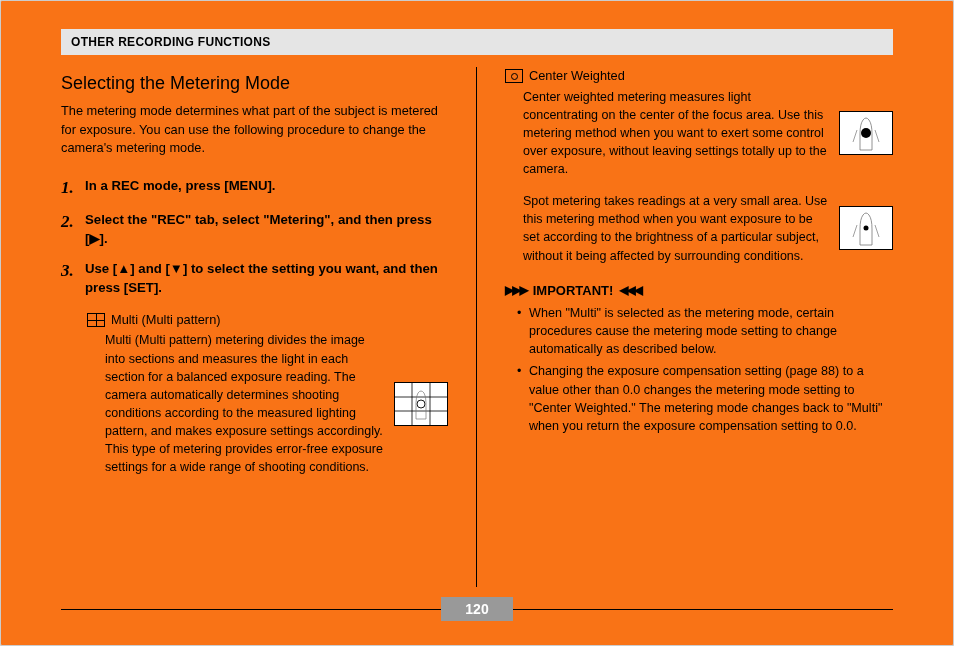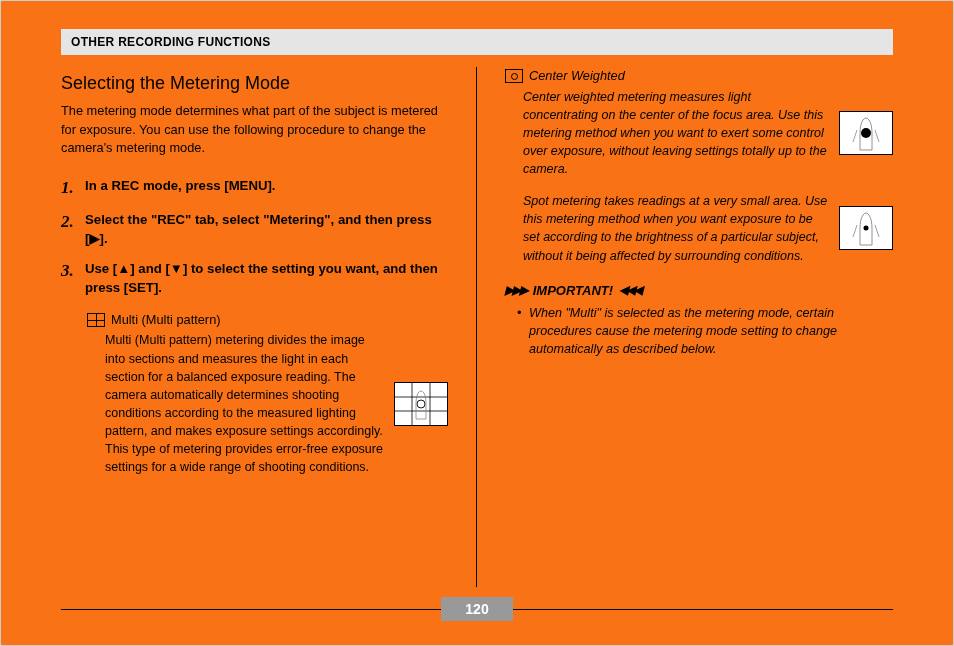--- a/index.html
+++ b/index.html
@@ -36,21 +36,20 @@
   .col {
     width: 50%;
     box-sizing: border-box;
   }
   .col-left {
     padding-right: 28px;
     border-right: 1px solid #000;
   }
   .col-right {
     padding-left: 28px;
-    font-style: italic;
   }
   h1.section-title {
     font-size: 18px;
     margin: 6px 0 8px 0;
     font-weight: normal;
   }
   p.intro {
     font-size: 12.8px;
     line-height: 1.45;
     margin: 0 0 18px 0;
@@ -265,20 +264,21 @@
         </div>
       </div>
 
       <div class="important-row">
         <span class="tri-r">▶▶▶</span>
         <span>IMPORTANT!</span>
         <span class="tri-l">◀◀◀</span>
       </div>
       <ul class="bullets">
         <li>When "Multi" is selected as the metering mode, certain procedures cause the metering mode setting to change automatically as described below.</li>
+        <li>Changing the exposure compensation setting (page 88) to a value other than 0.0 changes the metering mode setting to "Center Weighted." The metering mode changes back to "Multi" when you return the exposure compensation setting to 0.0.</li>
       </ul>
 
     </div>
   </div>
 
   <div class="page-num-bar">
     <div class="pn-line"></div>
     <div class="pn-box">120</div>
   </div>
 

